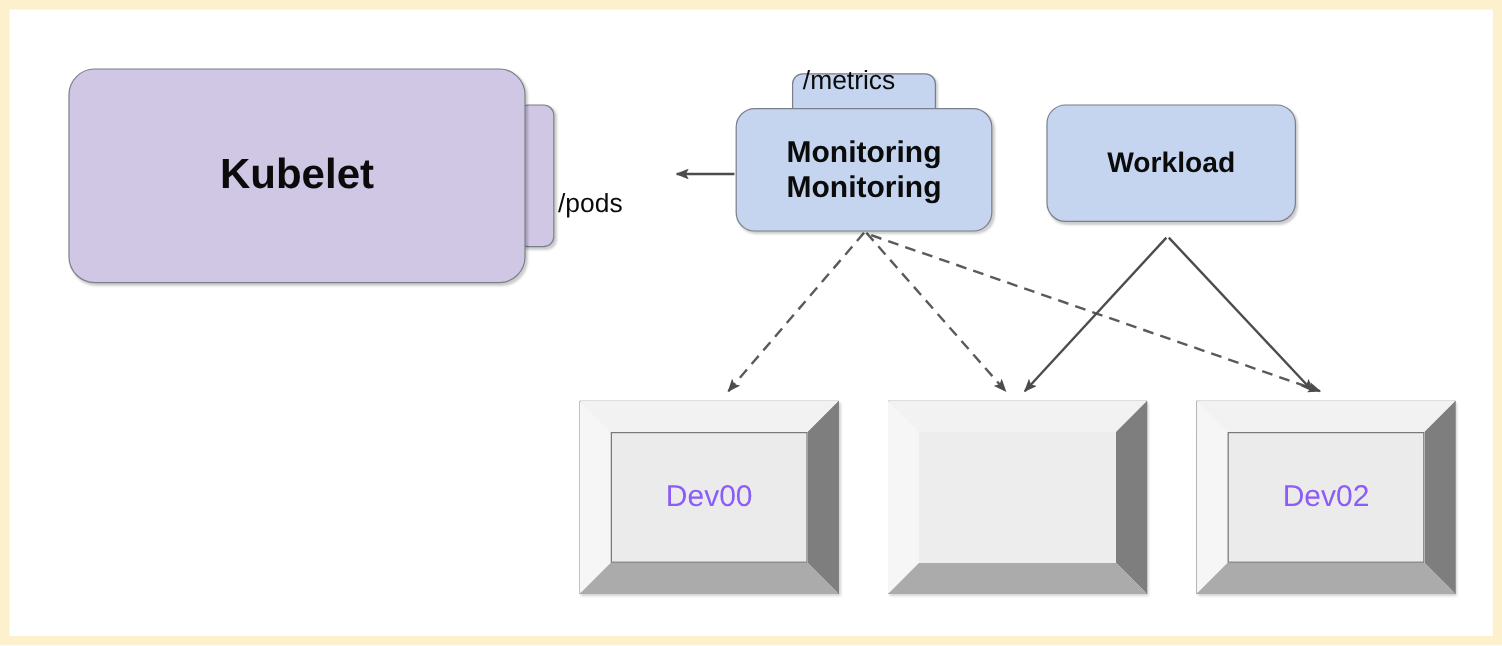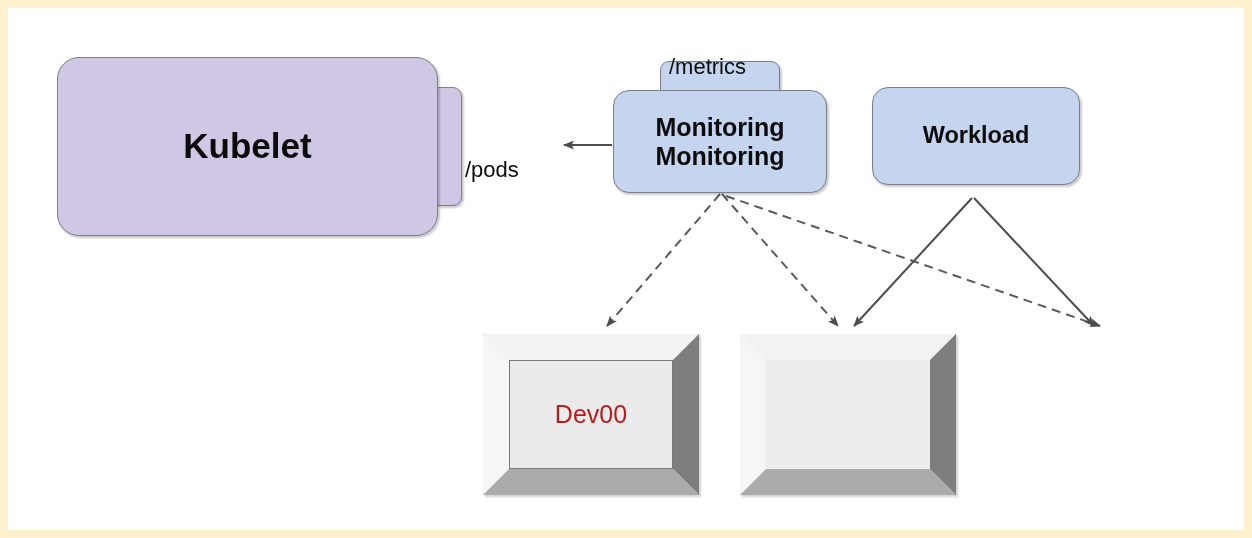--- a/index.html
+++ b/index.html
@@ -130,21 +130,21 @@
   }
   .node3d .face {
     position: absolute;
     left: 26px; top: 26px; right: 26px; bottom: 26px;
     background: #ebebeb;
     border: 1.2px solid #787878;
     box-sizing: border-box;
     display: flex;
     align-items: center;
     justify-content: center;
-    color: #b91c1c;
+    color: #8b5cf6;
     font-size: 25px;
   }
   .dev0 { left: 483px; top: 334px; }
   .dev1 { left: 740px; top: 334px; }
   .dev2 { left: 997px; top: 334px; }
 </style>
 </head>
 <body>
 
 <div id="canvas">
@@ -215,13 +215,23 @@
   </div>
 
   <div class="node3d dev1">
     <div class="outer"></div>
     <div class="bev-top"></div>
     <div class="bev-left"></div>
     <div class="bev-right"></div>
     <div class="bev-bottom"></div>
   </div>
 
+  <div class="node3d dev2">
+    <div class="outer"></div>
+    <div class="bev-top"></div>
+    <div class="bev-left"></div>
+    <div class="bev-right"></div>
+    <div class="bev-bottom"></div>
+    <div class="face">
+      <span>Dev02</span>
+    </div>
+  </div>
 </div>
 
 </body></html>

